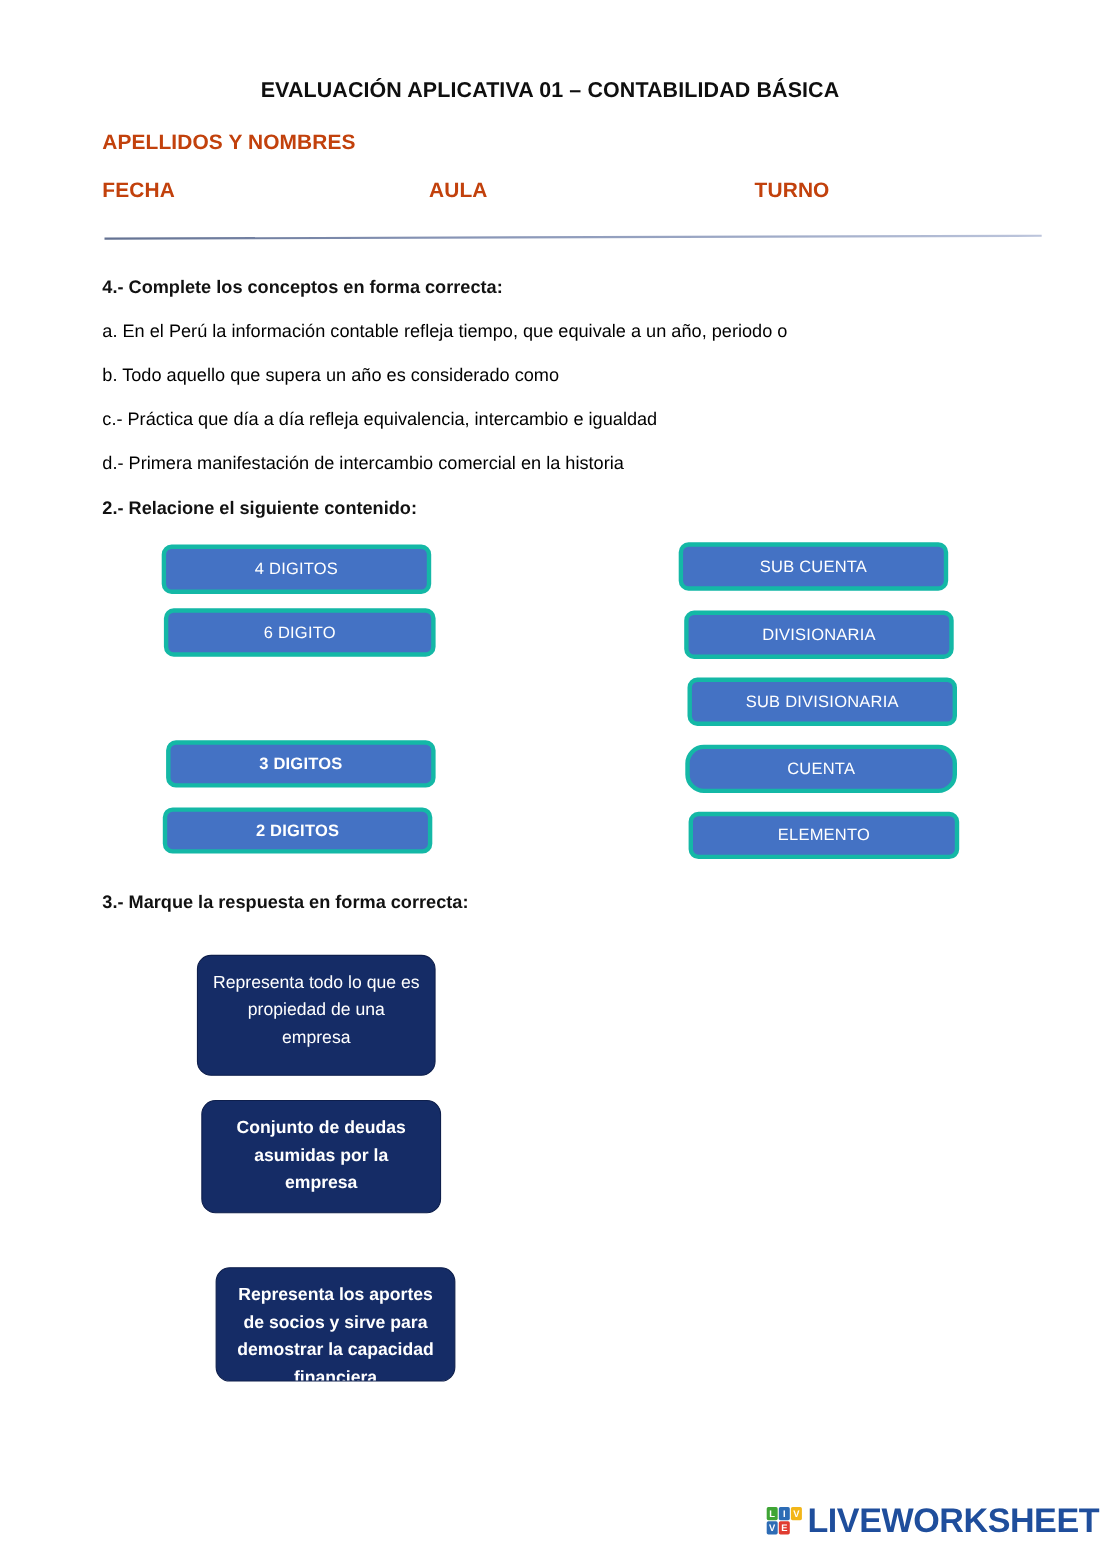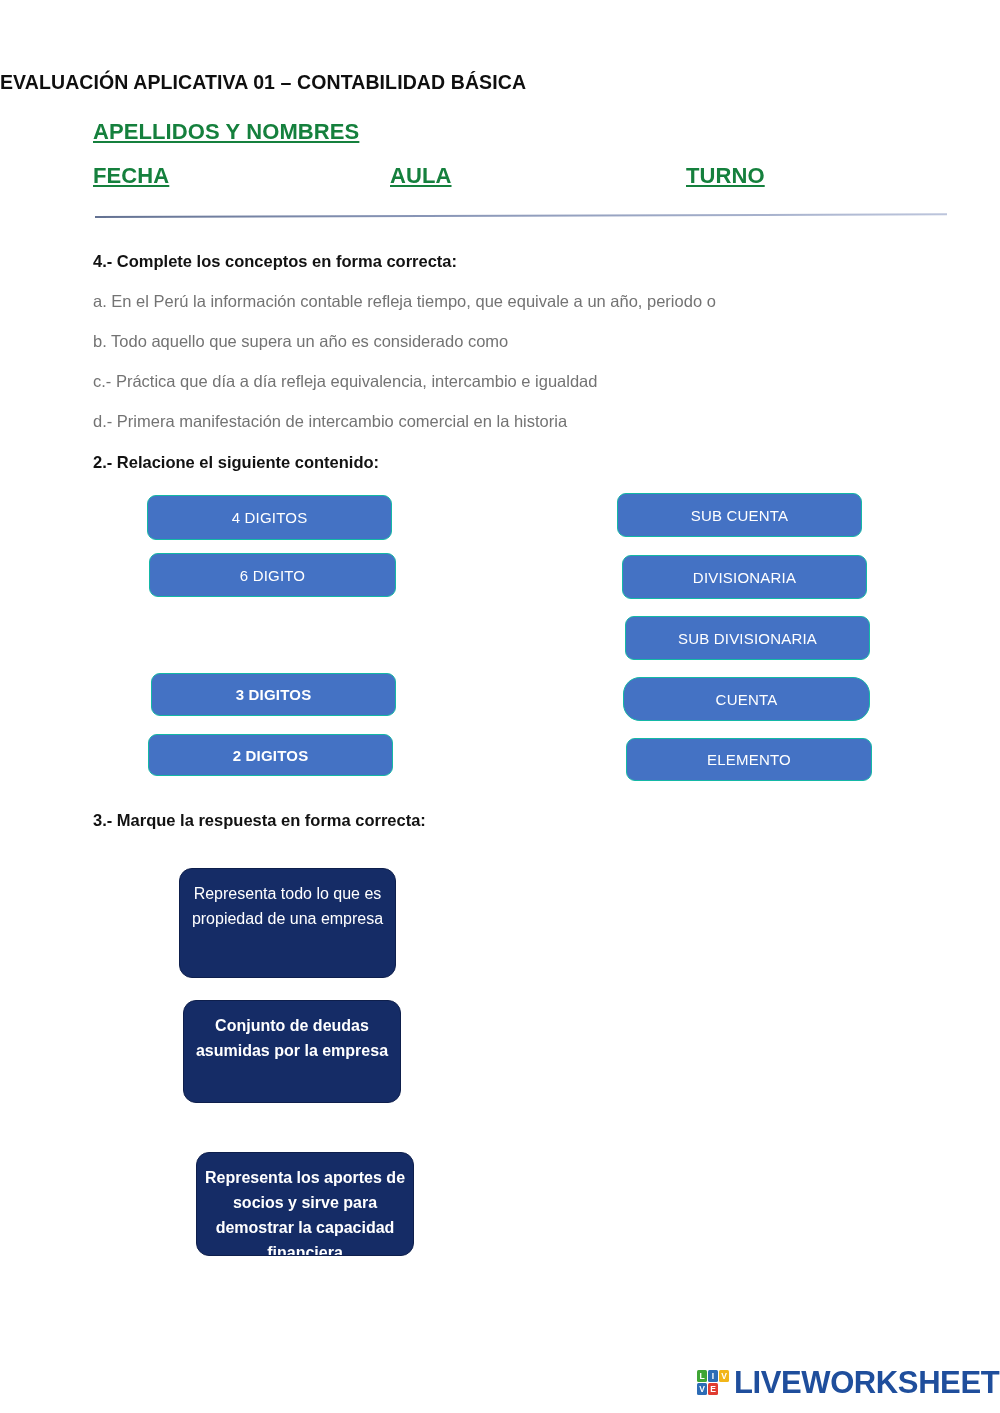--- a/index.html
+++ b/index.html
@@ -22,33 +22,33 @@
     inset: 0;
     background: #ffffff;
   }
 
   
   .doc-title {
     position: absolute;
     top: 71px;
     left: 0;
     width: 1000px;
+    text-align: center;
     font-size: 19.5px;
     font-weight: bold;
     letter-spacing: 0.1px;
     color: #0f0f0f;
   }
 
   .field-label {
     position: absolute;
-    font-size: 22px;
-    font-weight: bold;
-    color: #15803d;
+    font-size: 19px;
+    font-weight: bold;
+    color: #c2410c;
     letter-spacing: 0.1px;
-    text-decoration: underline;
   }
   .lbl-apellidos { top: 119px; left: 93px; }
   .lbl-fecha     { top: 163px; left: 93px; }
   .lbl-aula      { top: 163px; left: 390px; }
   .lbl-turno     { top: 163px; left: 686px; }
 
   .divider {
     position: absolute;
     top: 216px;
     left: 95px;
@@ -65,37 +65,37 @@
     position: absolute;
     font-size: 16.5px;
     font-weight: bold;
     color: #121212;
     white-space: nowrap;
   }
   .q-line {
     position: absolute;
     font-size: 16.5px;
     font-weight: normal;
-    color: #737373;
+    color: #000000;
     white-space: nowrap;
   }
 
   .s1-head { top: 252px; left: 93px; }
   .s1-a    { top: 292px; left: 93px; }
   .s1-b    { top: 332px; left: 93px; }
   .s1-c    { top: 372px; left: 93px; }
   .s1-d    { top: 412px; left: 93px; }
   .s2-head { top: 453px; left: 93px; }
   .s3-head { top: 811px; left: 93px; }
 
   
   .match-box {
     position: absolute;
     background: #4472C4;
-    border: 1px solid #14b8a6;
+    border: 4px solid #14b8a6;
     border-radius: 9px;
     color: #ffffff;
     display: flex;
     align-items: center;
     justify-content: center;
     font-size: 15px;
     letter-spacing: 0.2px;
     box-sizing: border-box;
     text-align: center;
   }
@@ -110,21 +110,21 @@
     color: #ffffff;
     font-size: 16px;
     line-height: 25px;
     text-align: center;
     box-sizing: border-box;
     overflow: hidden;
     display: block;
     padding-top: 12px;
   }
   .concept-box.bold { font-weight: bold; }
-  .concept-box .txt { display: block; padding: 0 0; }
+  .concept-box .txt { display: block; padding: 0 12px; }
 
   
   .lw-logo {
     position: absolute;
     left: 697px;
     top: 1367px;
     display: flex;
     align-items: center;
     gap: 3px;
   }

